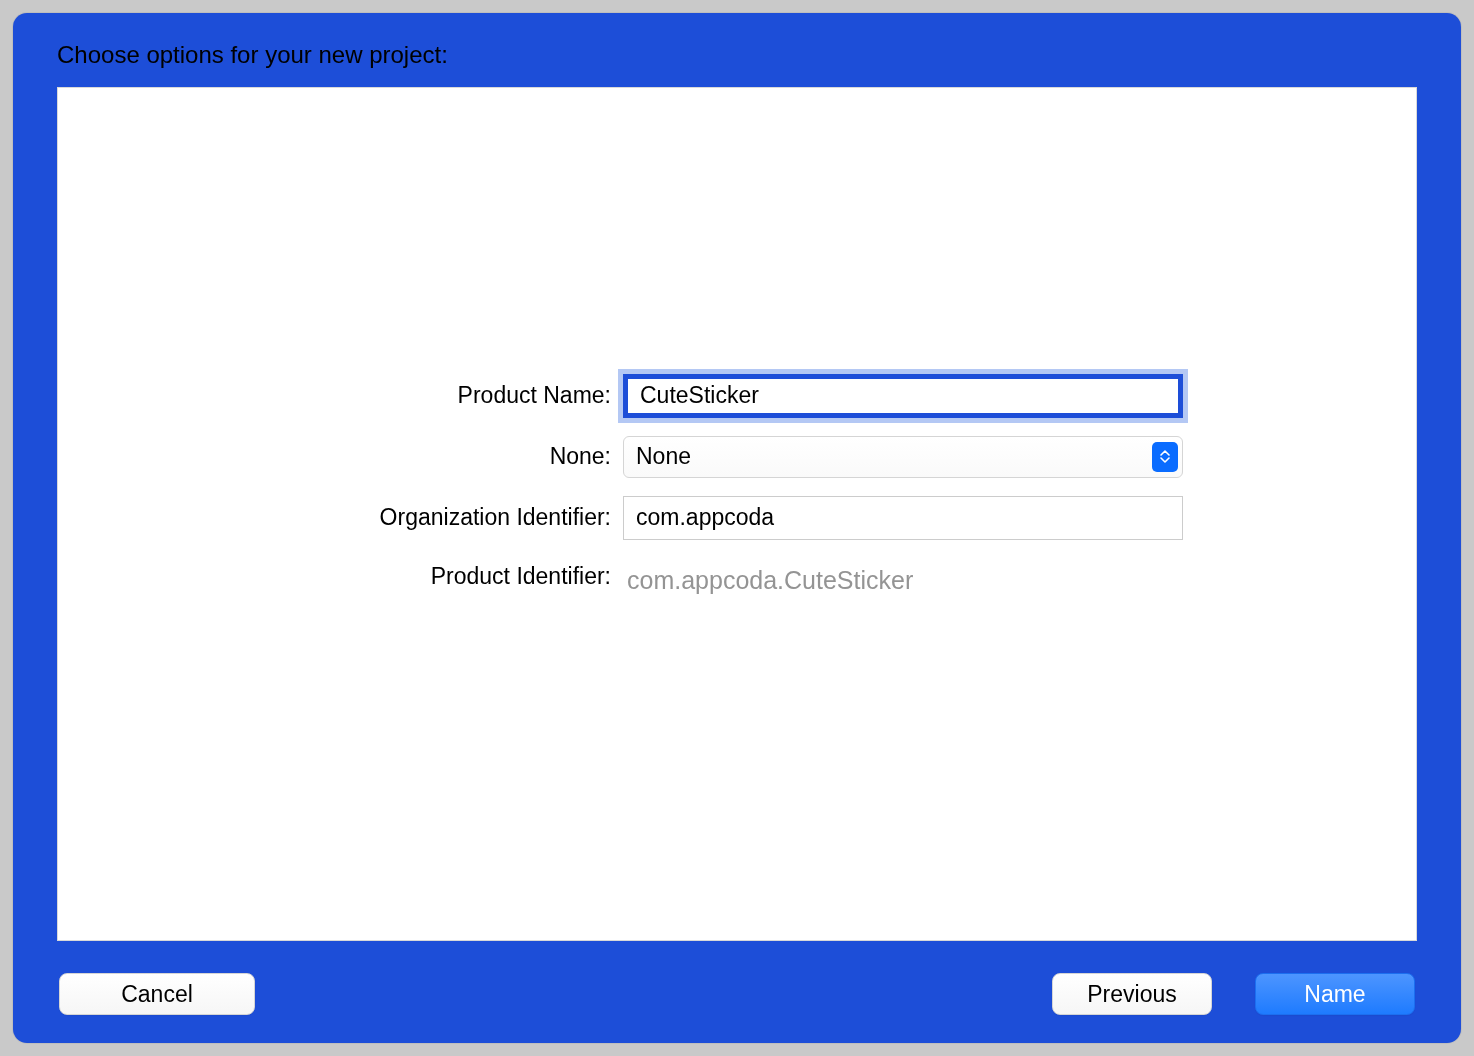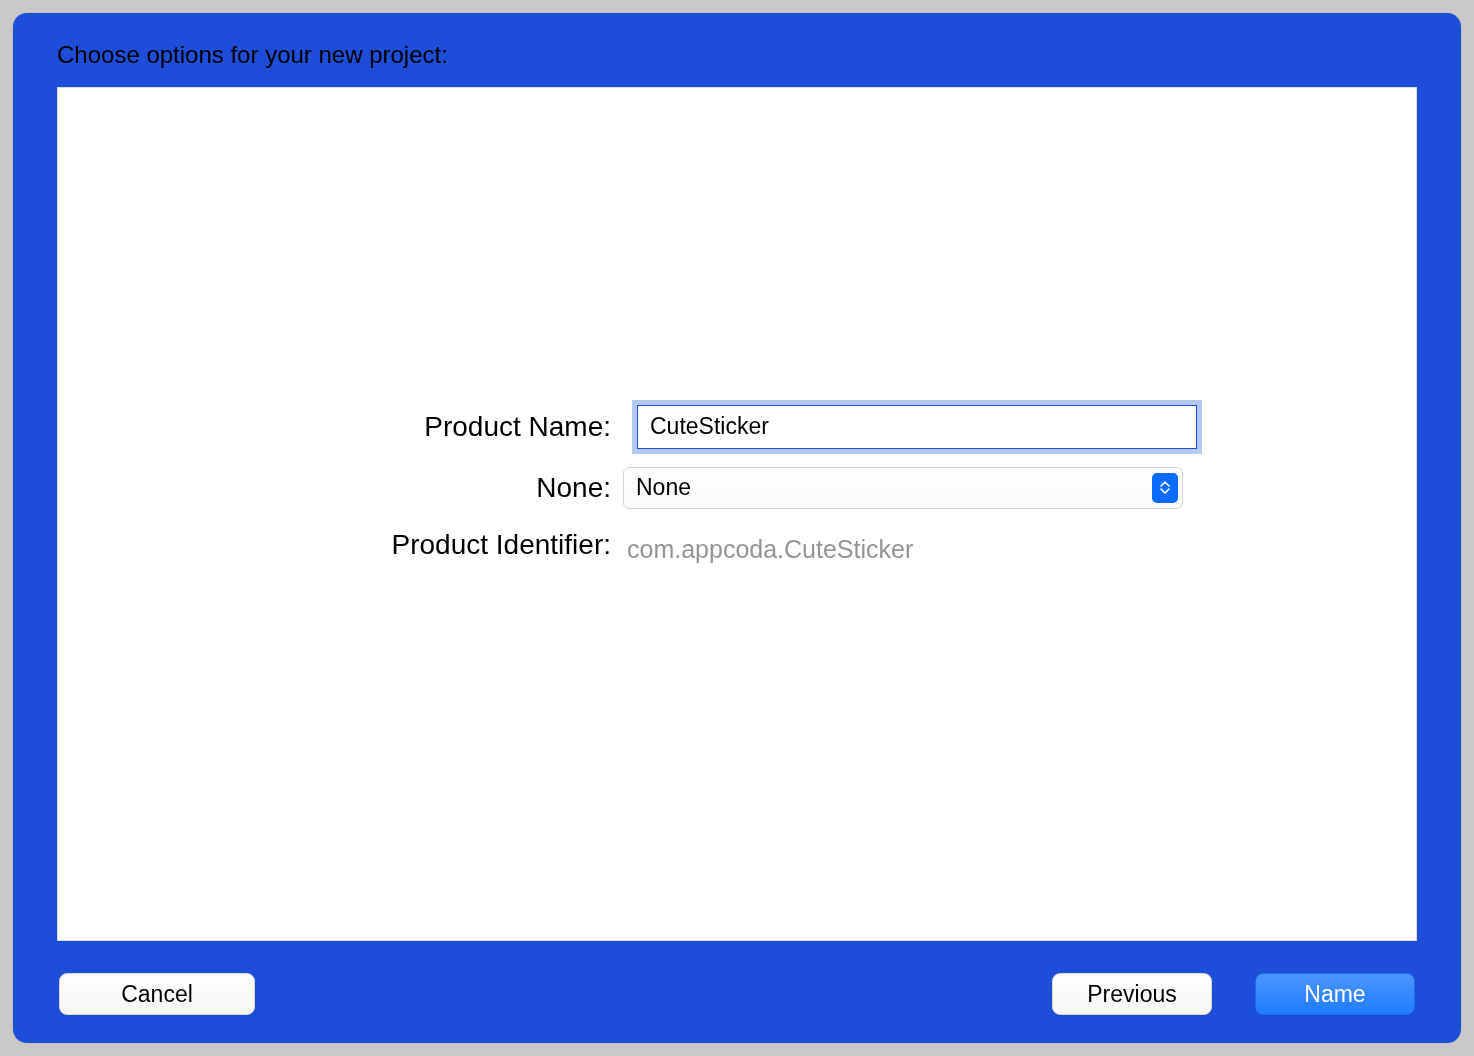--- a/index.html
+++ b/index.html
@@ -47,41 +47,40 @@
       transform: translateY(-30px);
     }
     .form-row {
       display: flex;
       align-items: center;
       gap: 12px;
     }
     .form-label {
       width: 320px;
       text-align: right;
-      font-size: 28px;
+      font-size: 23px;
       color: #000;
     }
     .form-field {
       width: 560px;
       position: relative;
     }
     .text-input {
       width: 100%;
       height: 44px;
       padding: 0 12px;
       font-size: 23px;
       border: 1px solid #ccc;
       background: #fff;
       outline: none;
       font-family: inherit;
     }
     .text-input.focused {
-      border: 1px solid #1d4ed8;
+      border: 5px solid #1d4ed8;
       box-shadow: 0 0 0 5px #b4c8f4;
-      margin-left: 14px;
     }
     .select-wrap {
       width: 100%;
       height: 42px;
       border: 1px solid #d5d5d5;
       border-radius: 6px;
       position: relative;
       display: flex;
       align-items: center;
       padding: 0 12px;
@@ -174,20 +173,26 @@
                   <path d="M1 5 L5 1 L9 5" stroke="#fff" stroke-width="1.6" fill="none" stroke-linecap="round" stroke-linejoin="round"></path>
                 </svg>
               <svg viewBox="0 0 10 6">
                   <path d="M1 1 L5 5 L9 1" stroke="#fff" stroke-width="1.6" fill="none" stroke-linecap="round" stroke-linejoin="round"></path>
                 </svg>
             </span>
           </div>
         </div>
       </div>
 
+      <div class="form-row">
+        <div class="form-label">Organization Identifier:</div>
+        <div class="form-field">
+          <input type="text" class="text-input" value="com.appcoda" style="">
+        </div>
+      </div>
 
       <div class="form-row">
         <div class="form-label">Product Identifier:</div>
         <div class="form-field">
           <div class="readonly-value">com.appcoda.CuteSticker</div>
         </div>
       </div>
 
     </div>
   </div>

